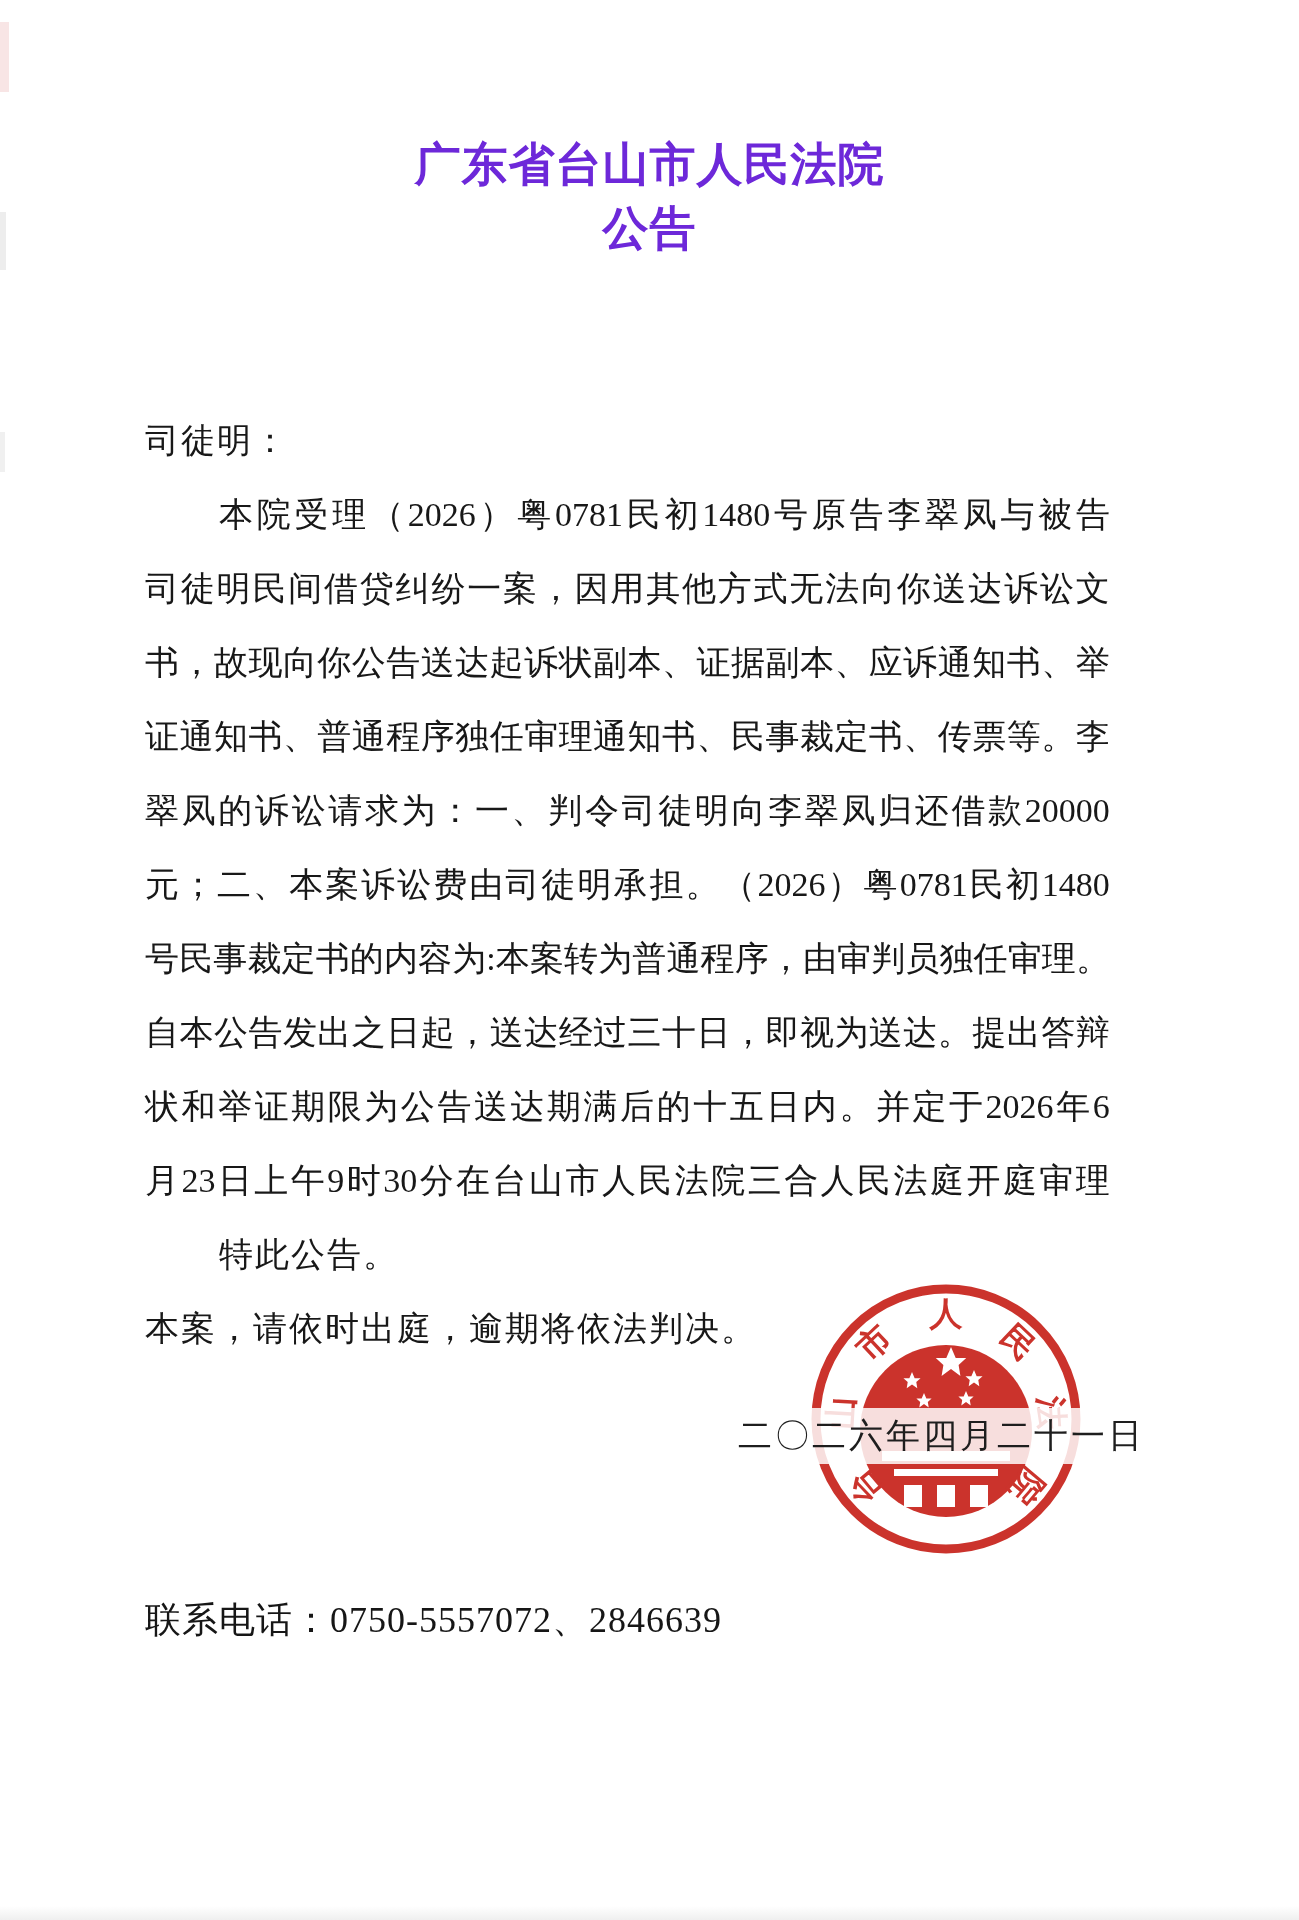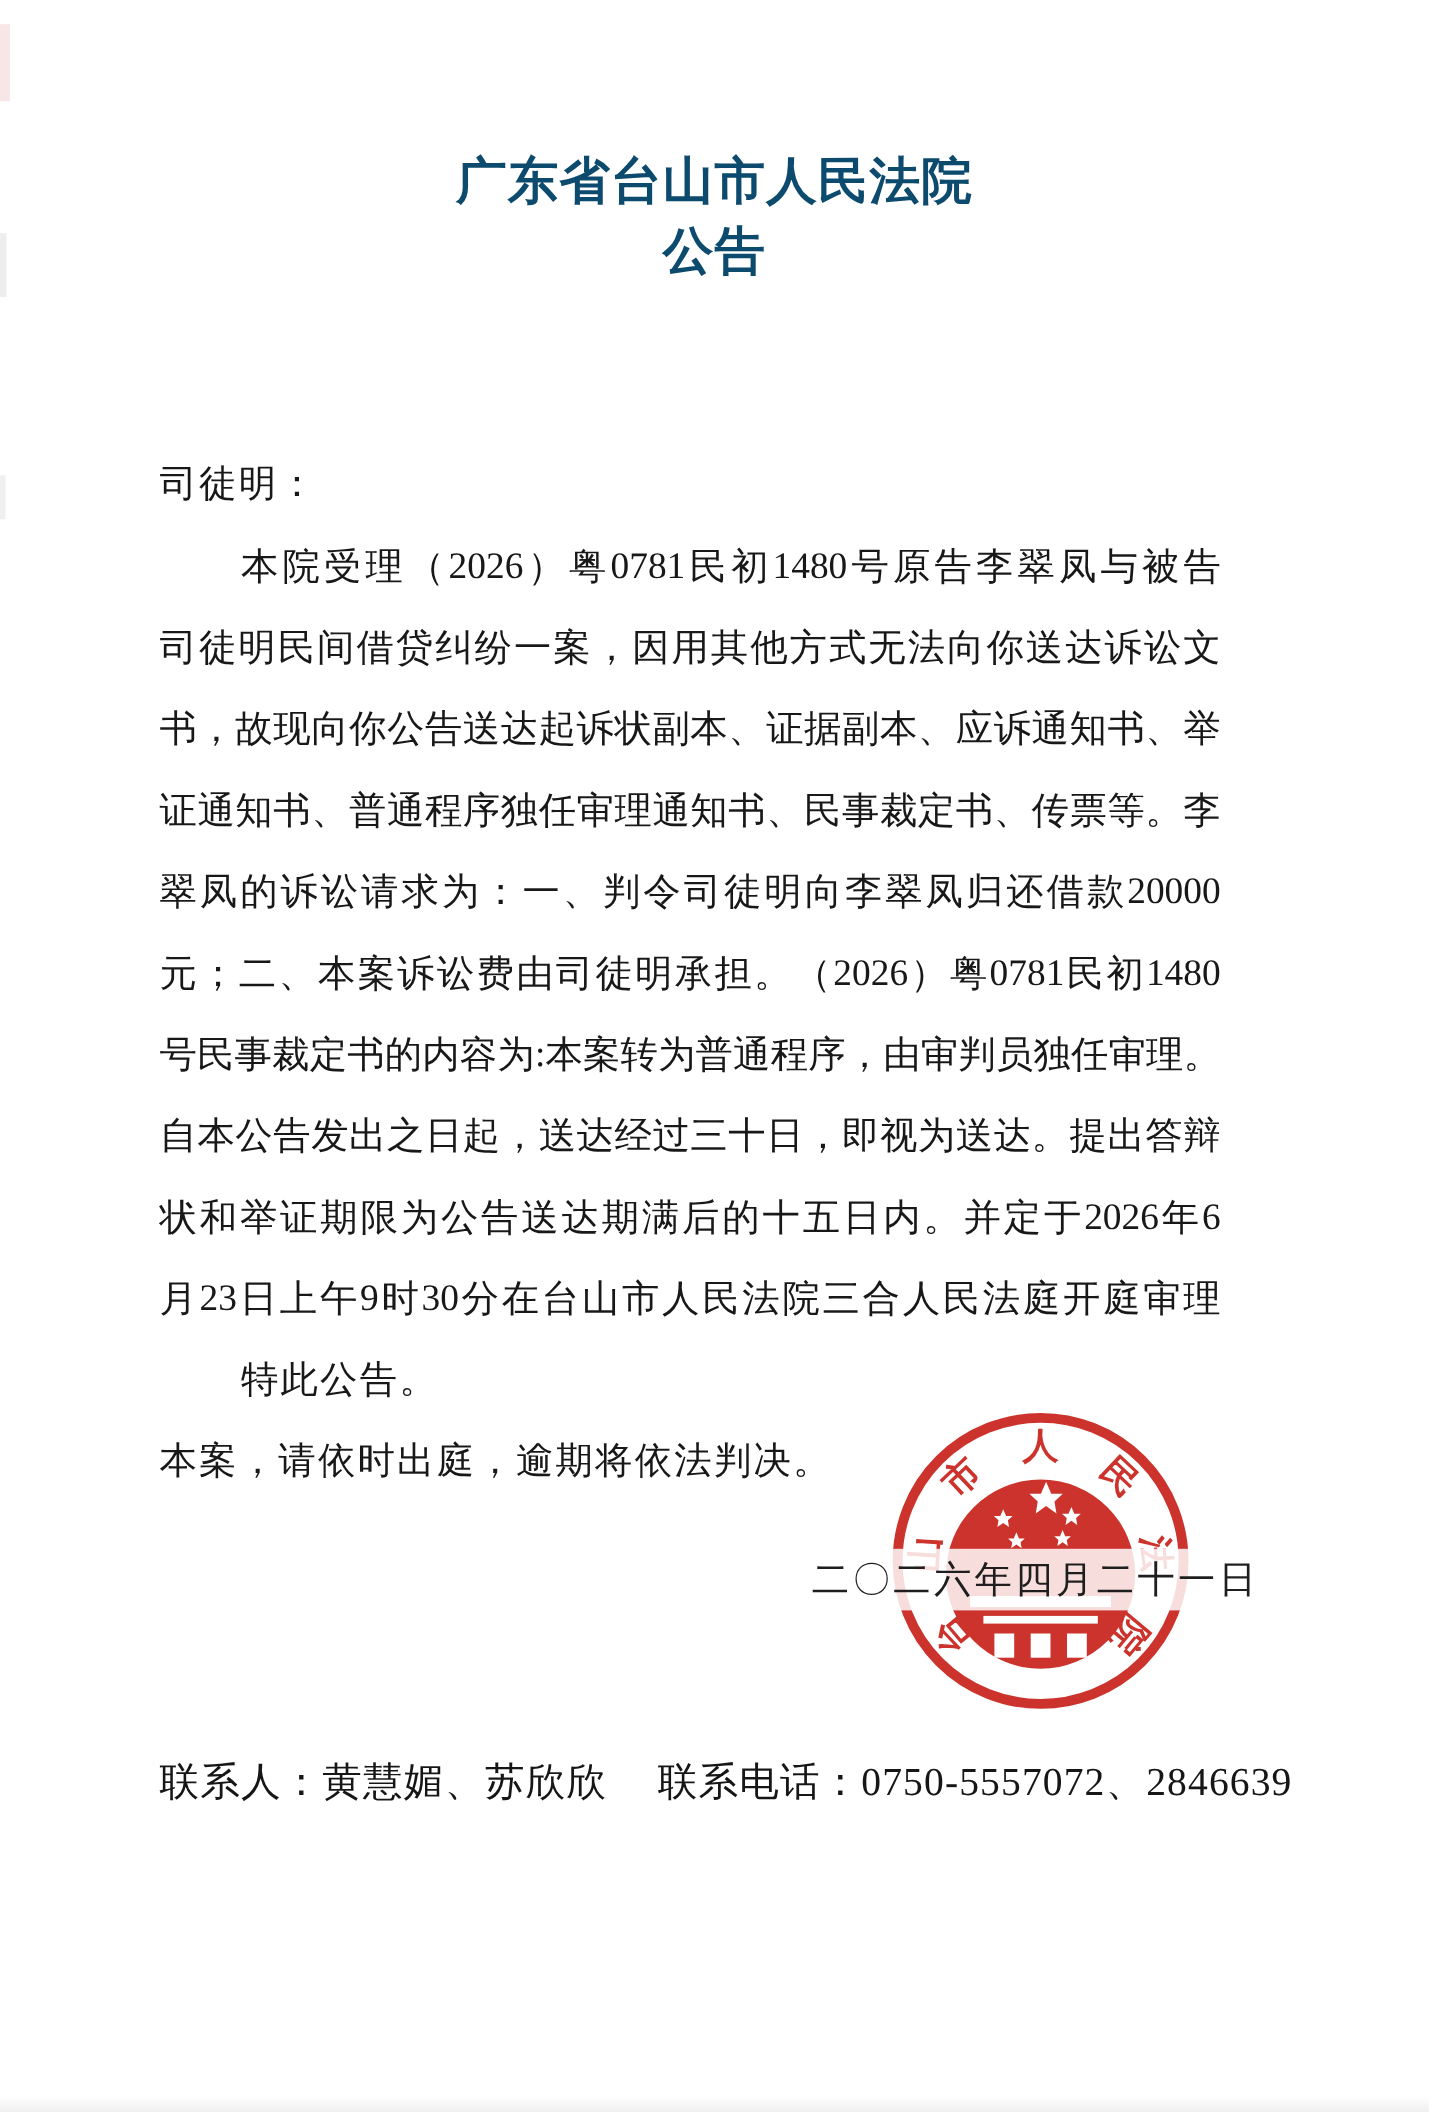--- a/index.html
+++ b/index.html
@@ -8,21 +8,21 @@
     width:1299px;height:1920px;
     background:#ffffff;
     overflow:hidden;
     font-family:"Liberation Serif","DejaVu Serif",serif;
     color:#171717;
   }
   
   .title-line{
     position:absolute;left:0;width:1299px;
     text-align:center;
-    font-size:46px;font-weight:bold;color:#0c4a6e;
+    font-size:46px;font-weight:bold;color:#6d28d9;
     letter-spacing:1px;
   }
   .title-1{top:134px;}
   .title-2{top:198px;}
   
   .body{
     position:absolute;left:145px;top:404px;width:965px;
     font-size:34px;color:#181818;
   }
   .l{height:74px;}
@@ -398,19 +398,18 @@
           <text x="140" y="46" text-anchor="middle" transform="rotate(86.66666666666666 140 140)" class="seal-char">法</text>
           <text x="140" y="46" text-anchor="middle" transform="rotate(130 140 140)" class="seal-char">院</text>
         </g>
     </svg>
   </div>
 
   <div class="issue-date">二〇二六年四月二十一日</div>
 
   <div class="footer">
     <div class="footer-row">
-      <span>联系人：黄慧媚、苏欣欣</span>
       <span>联系电话：0750-5557072、2846639</span>
     </div>
   </div>
 
   <div class="bottom-edge"></div>
 </div>
 
 </body></html>

